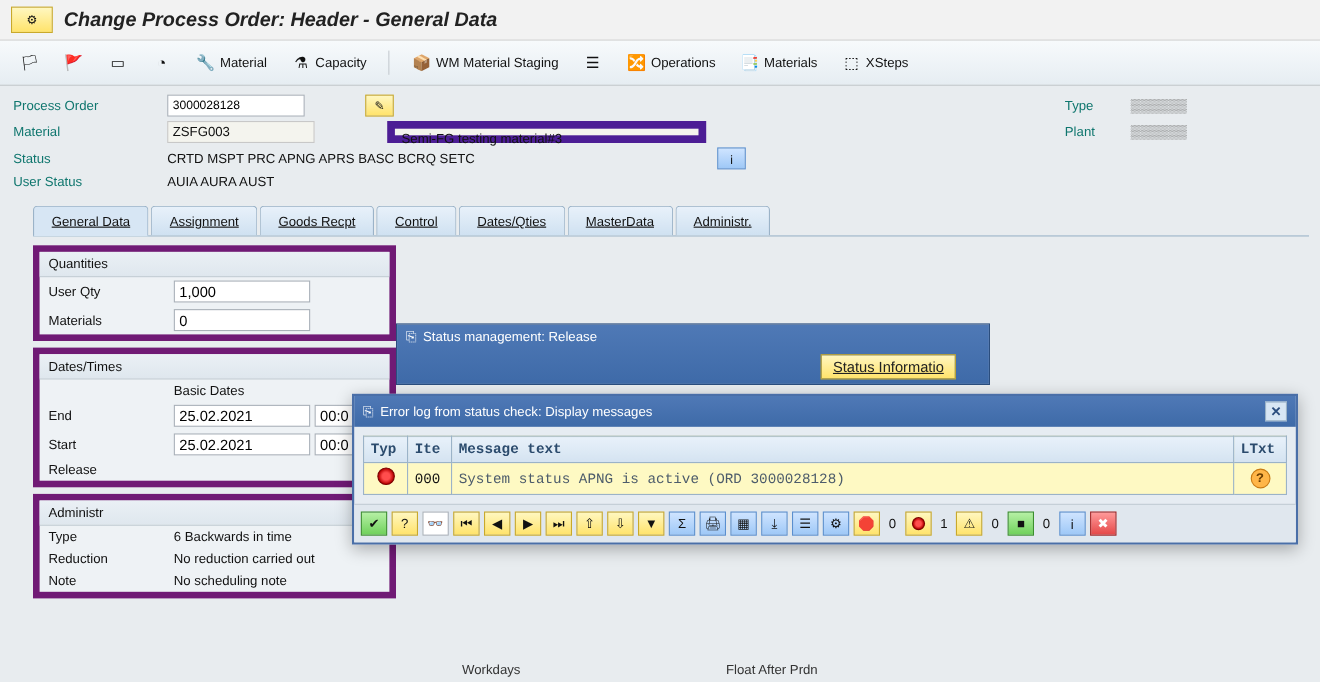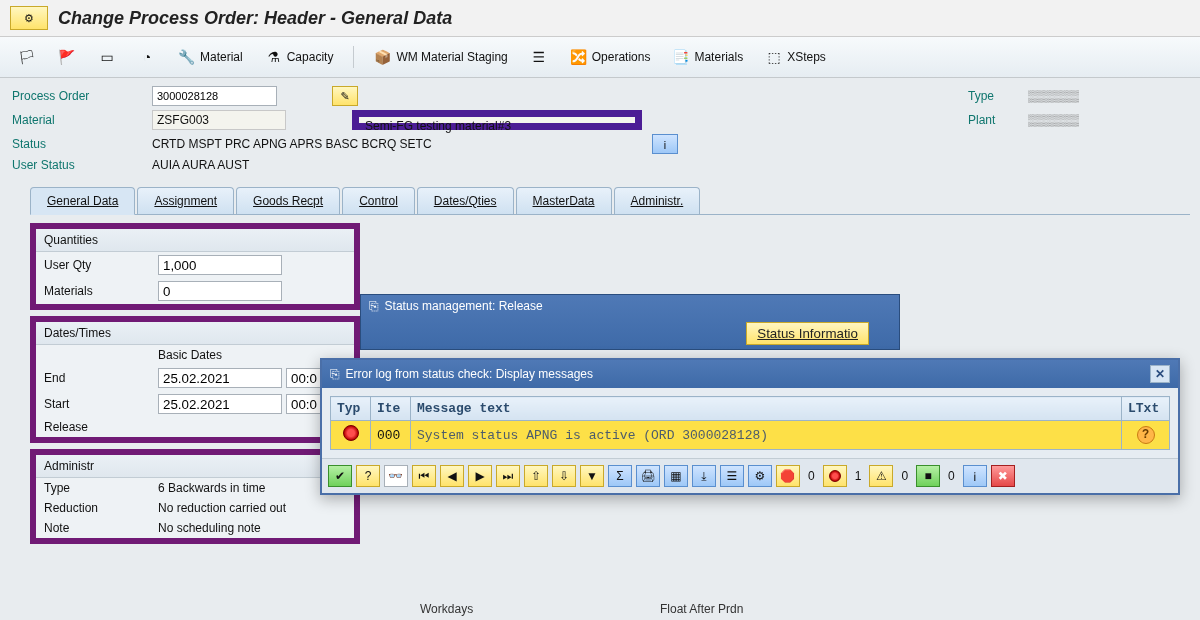--- a/index.html
+++ b/index.html
@@ -146,21 +146,21 @@
       padding:5px 8px;
       display:flex;align-items:center;justify-content:space-between;
       font-size:12px;
     }
     .dlg-title .close{
       width:20px;height:18px;background:#d7e6f4;color:#2a4d7e;
       display:flex;align-items:center;justify-content:center;
       border:1px solid #9bb3c8;cursor:pointer;font-weight:bold;
     }
     .dlg-body{padding:8px;}
-    .tbl{width:100%;border-collapse:collapse;background:#fde047;padding-left:44px;}
+    .tbl{width:100%;border-collapse:collapse;background:#fef9c3;padding-left:44px;}
     .tbl th,.tbl td{
       border:1px solid #9bb3c8;padding:4px 6px;font-size:13px;
       font-family:"Courier New",monospace;text-align:left;
     }
     .tbl th{background:linear-gradient(#e8f1fa,#d4e3f1);color:#2b4b6d;}
     .tbl .msg{color:#4d5c6b;}
     .typ-err{
       display:inline-block;width:16px;height:16px;border-radius:50%;
       background:radial-gradient(#ff4d4d 35%,#b80000 70%);
       border:1px solid #7a0000;

